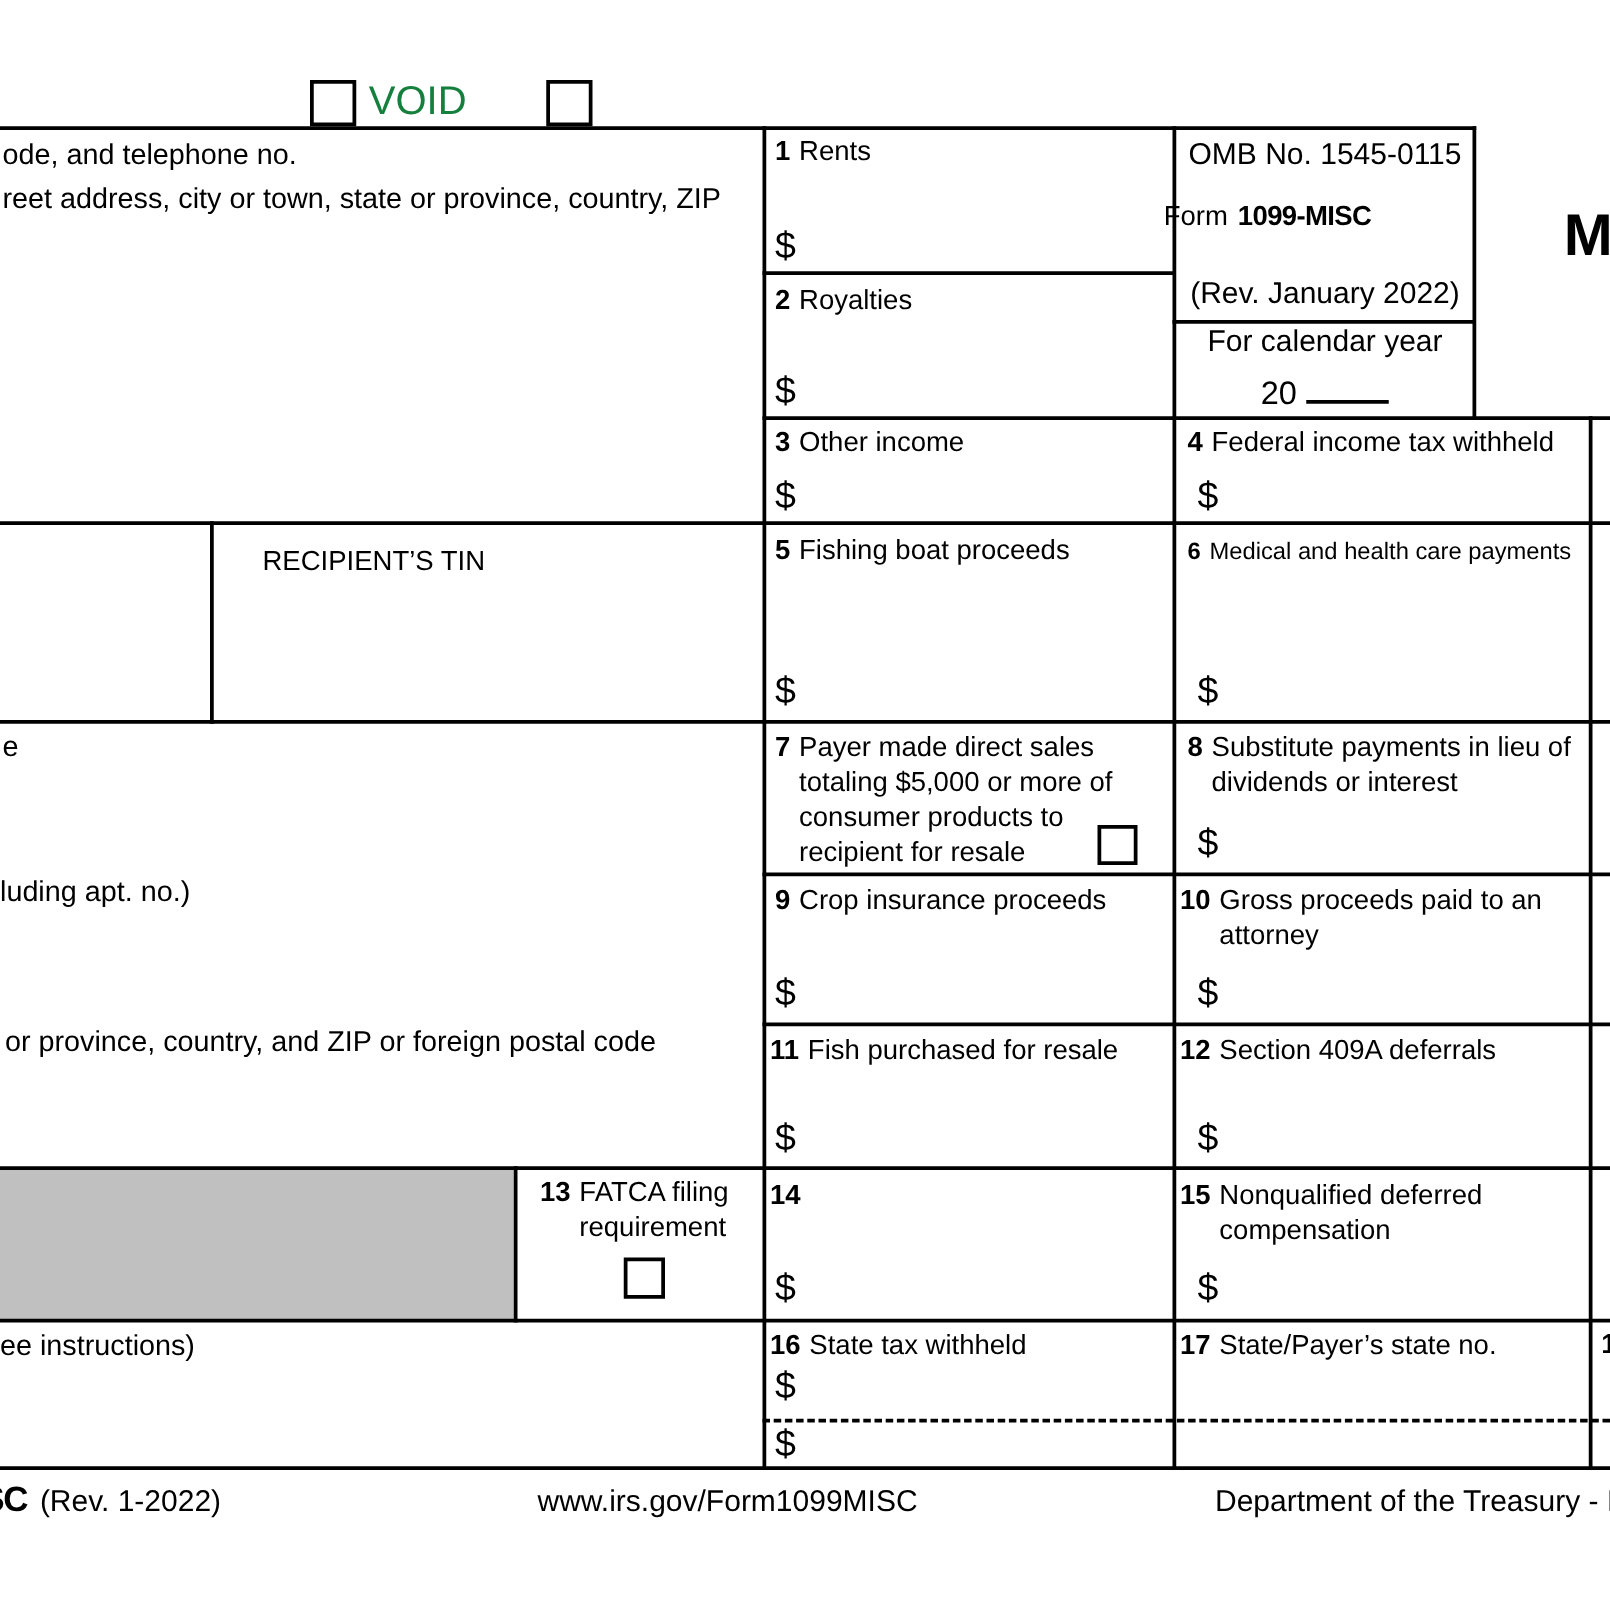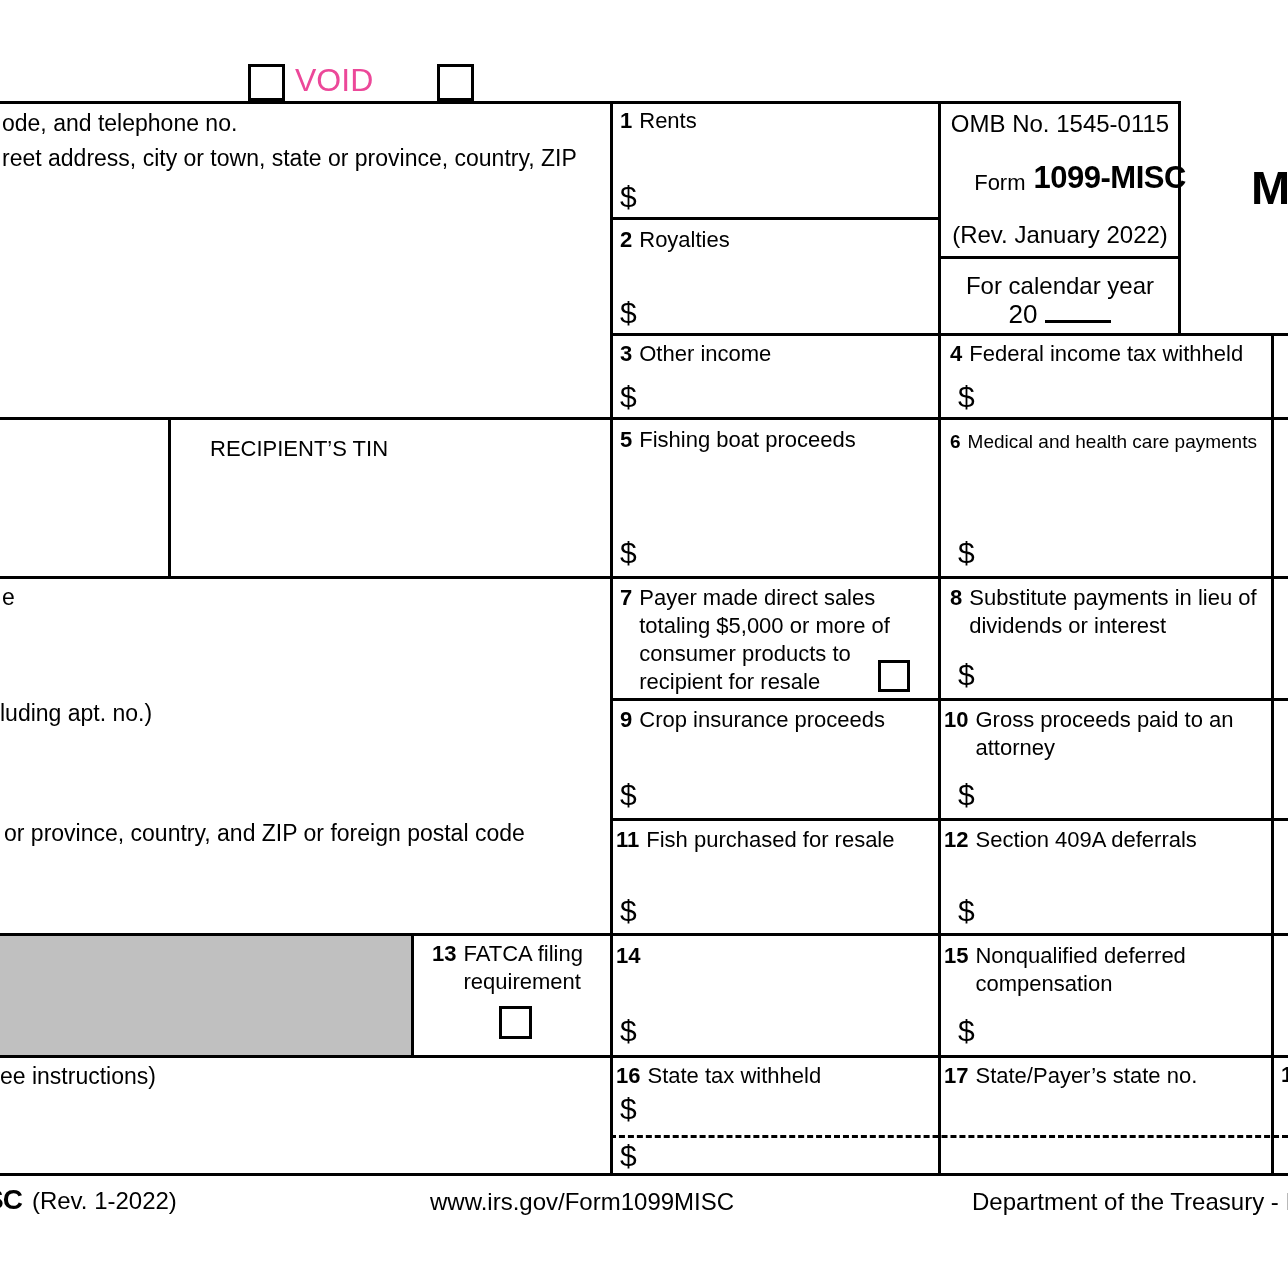--- a/index.html
+++ b/index.html
@@ -1,19 +1,19 @@
 <!DOCTYPE html>
 <html><head>
 <meta charset="utf-8">
 <style>
   html,body{margin:0;padding:0;background:#fff;}
   #page{position:relative;width:1288px;height:1288px;background:#ffffff;overflow:hidden;
         font-family:"Liberation Sans", sans-serif;color:#000;}
   .txt{position:absolute;color:#000;}
-  .hdr{position:absolute;font-size:32px;color:#ec4899;}
+  .hdr{position:absolute;font-size:32px;color:#15803d;}
   .lbl{position:absolute;font-size:22px;line-height:28px;color:#000;display:flex;gap:7px;align-items:flex-start;}
   .lbl b{font-weight:bold;flex-shrink:0;}
   .dollar{font-size:30px;}
   .hl{position:absolute;background:#000;height:3px;}
   .hld{position:absolute;border-top:3px dashed #000;height:0;}
   .vl{position:absolute;background:#000;width:3px;}
   .cb{position:absolute;border:3px solid #000;background:#fff;}
   .ctr{text-align:center;}
   .nw{white-space:nowrap;}
 </style>
@@ -54,26 +54,26 @@
   </div>
 
   <div class="txt" style="left:210px;top:436px;font-size:22px">RECIPIENT’S TIN</div>
 
   <div class="txt nw" style="left:2px;top:584px;font-size:23px">e</div>
   <div class="txt nw" style="left:0;top:700px;font-size:23px">luding apt. no.)</div>
   <div class="txt nw" style="left:4px;top:820px;font-size:23px">or province, country, and ZIP or foreign postal code</div>
   <div class="txt nw" style="left:0;top:1063px;font-size:23px">ee instructions)</div>
 
   <div class="txt ctr" style="left:944px;top:110px;width:232px;font-size:24px">OMB No. 1545-0115</div>
-  <div class="txt" style="left:964px;top:160px;width:232px;display:flex;justify-content:center;align-items:flex-end;gap:8px">
+  <div class="txt" style="left:898px;top:160px;width:232px;display:flex;justify-content:center;align-items:center;gap:8px">
     <span style="font-size:22px">Form</span>
-    <span style="font-size:31px;font-weight:bold;letter-spacing:-0.5px">1099-MISC</span>
+    <span style="font-size:22px;font-weight:bold;letter-spacing:-0.5px">1099-MISC</span>
   </div>
   <div class="txt ctr" style="left:944px;top:221px;width:232px;font-size:24px">(Rev. January 2022)</div>
-  <div class="txt ctr" style="left:944px;top:272px;width:232px;font-size:24px">For calendar year</div>
+  <div class="txt ctr" style="left:944px;top:260px;width:232px;font-size:24px">For calendar year</div>
   <div class="txt" style="left:944px;top:296px;width:232px;display:flex;justify-content:center;align-items:baseline">
     <span style="font-size:26px">20</span>
     <span style="display:inline-block;width:66px;height:24px;border-bottom:3px solid #000;margin-left:8px"></span>
   </div>
 
   <div class="txt" style="left:1251px;top:160px;font-size:47px;font-weight:bold">M</div>
 
   <div class="lbl" style="left:620px;top:107px;width:300px">
       <b>1</b>
       <span>Rents</span>

